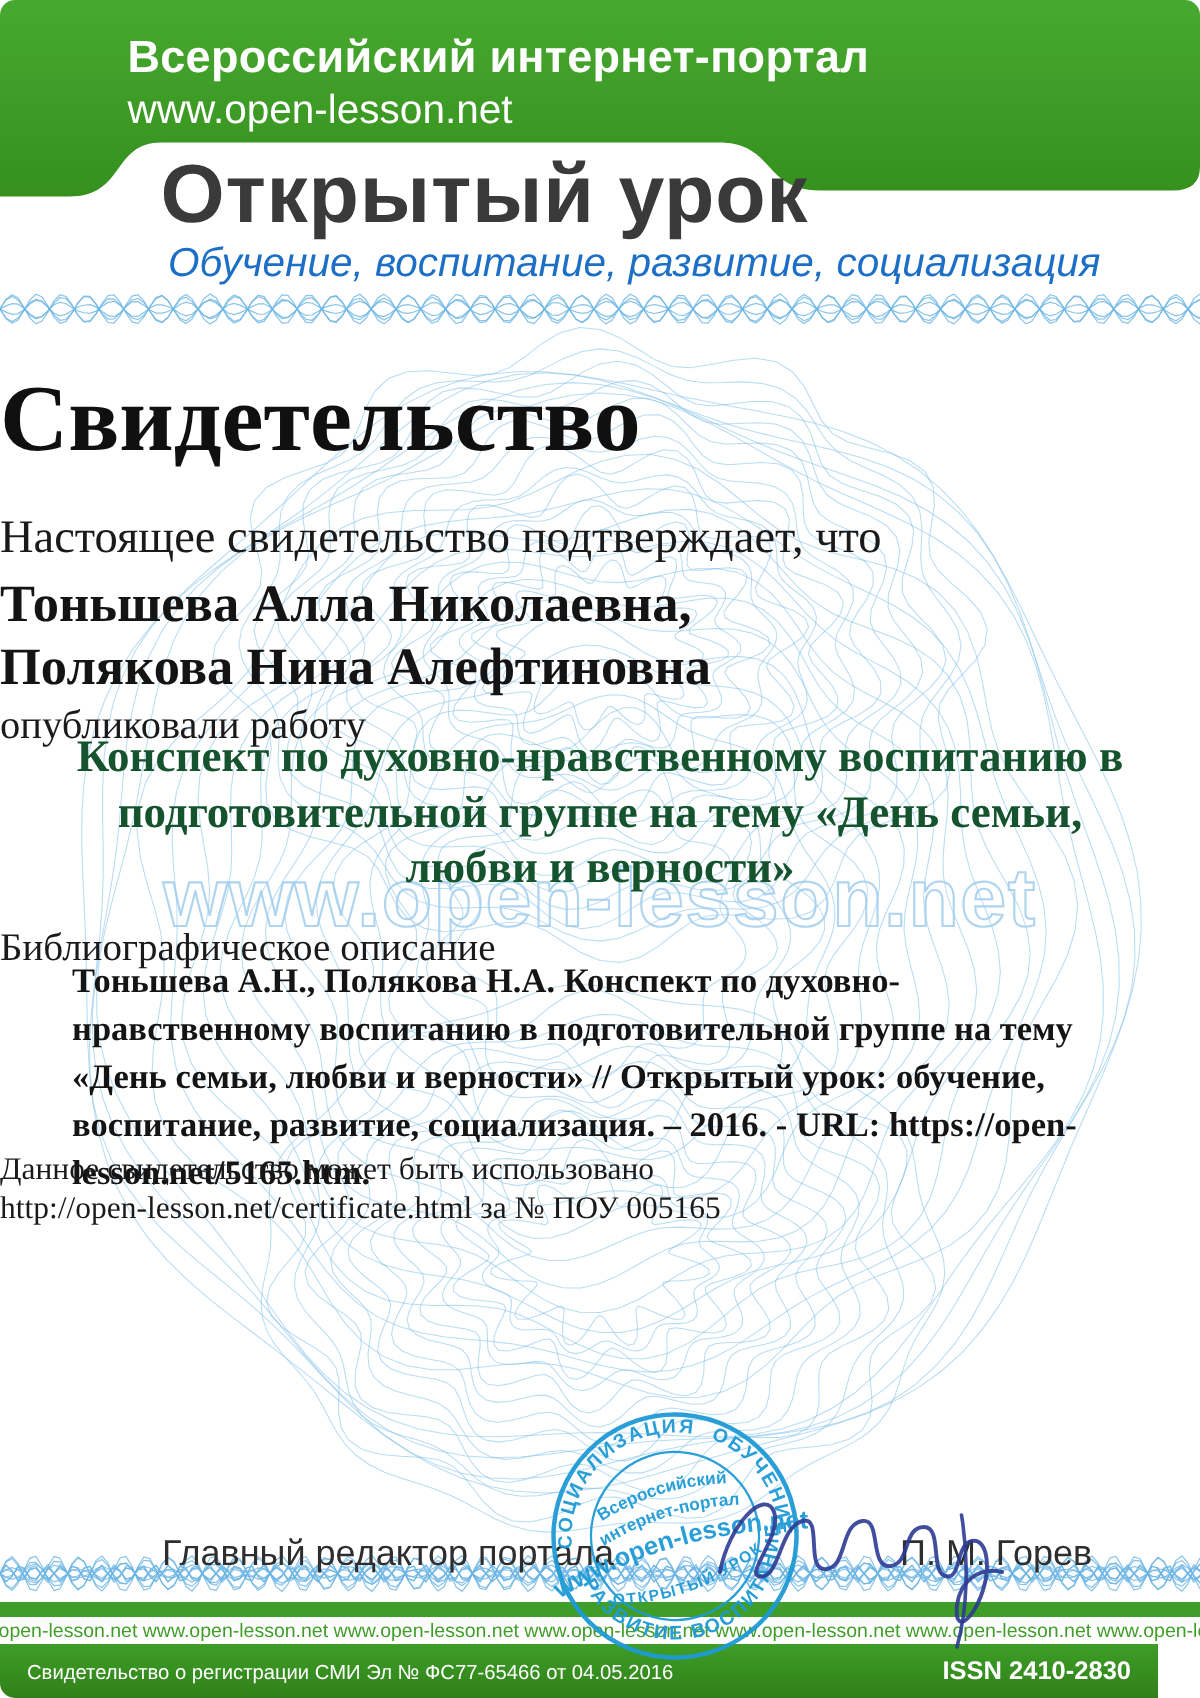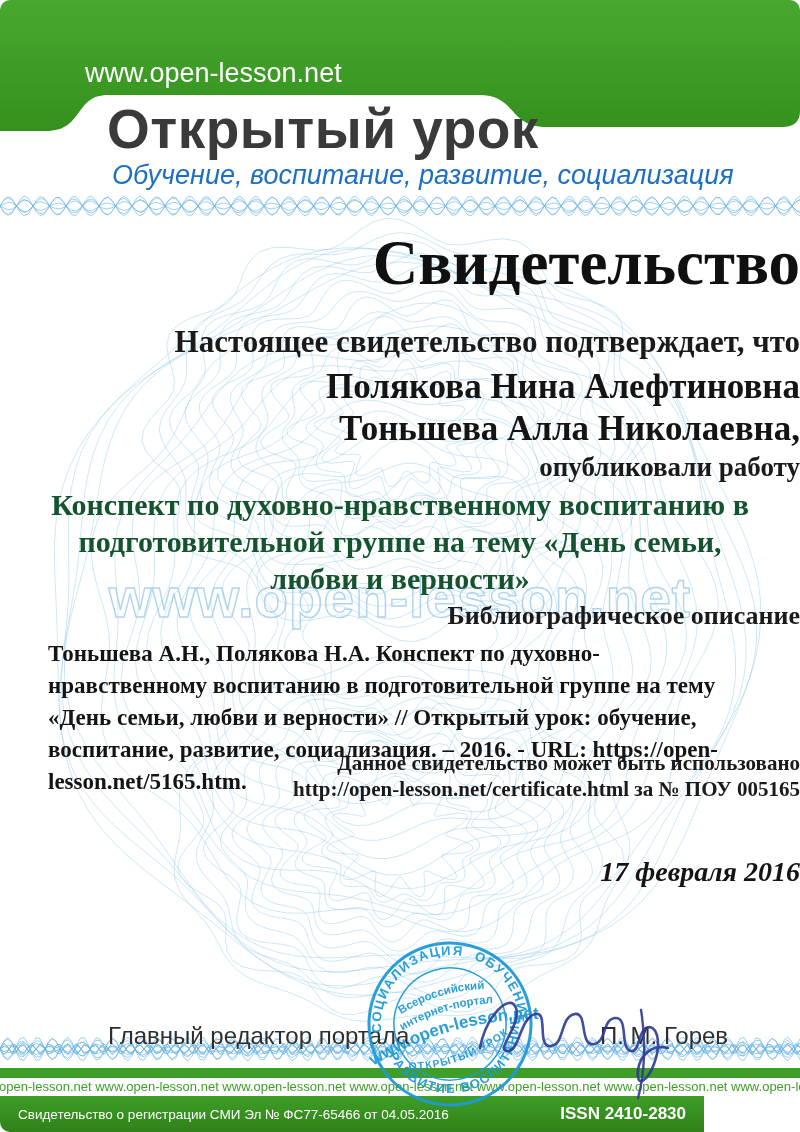--- a/index.html
+++ b/index.html
@@ -32,22 +32,22 @@
   }
   .brand{
     position:absolute;left:107px;top:97px;z-index:3;color:#3a3a3a;
     font-size:55px;font-weight:600;letter-spacing:0.5px;
   }
   .tagline{
     position:absolute;left:112px;top:160px;z-index:3;color:#1c6fc5;
     font-size:27px;font-style:italic;font-weight:400;
   }
   
-  .ser{font-family:"Liberation Serif","DejaVu Serif",serif;font-weight:bold;}
-  .ctr{left:0;right:0;text-align:right;z-index:2;}
+  .ser{font-family:"Liberation Serif","DejaVu Serif",serif;}
+  .ctr{left:0;right:12px;text-align:left;z-index:2;margin-top:16px;}
   .cert-title{top:232px;font-size:63px;font-weight:bold;color:#101010;line-height:1;}
   .confirm{top:324px;font-size:31px;color:#1a1a1a;}
   .names{top:366px;font-size:35px;font-weight:bold;color:#141414;line-height:42px;}
   .pub{top:452px;font-size:27px;color:#1a1a1a;}
   .worktitle{
     top:486px;font-size:30px;font-weight:bold;color:#14532d;line-height:37px;
     left:35px;right:35px;text-align:center;z-index:2;position:absolute;
   }
   .biblio-h{top:601px;font-size:26px;color:#1a1a1a;}
   .biblio-t{
@@ -62,21 +62,21 @@
   .stamp-svg{position:absolute;left:356px;top:936px;z-index:6;}
   .sign-svg{position:absolute;left:468px;top:958px;z-index:7;}
   
   .footer-top-bar{position:absolute;left:0;top:1068px;width:800px;height:10px;background:#3e9e27;z-index:4;}
   .footer-strip{
     position:absolute;left:0;top:1078px;width:800px;height:18px;background:#ffffff;z-index:4;
     overflow:hidden;white-space:nowrap;color:#3f9e28;font-size:13px;line-height:18px;
   }
   .footer-strip-inner{margin-left:-32px;}
   .footer-bottom{
-    position:absolute;left:0;top:1096px;width:704px;height:36px;z-index:4;
+    position:absolute;left:0;top:1096px;width:772px;height:36px;z-index:4;
     background:linear-gradient(#3e9e27,#308019);
     display:flex;align-items:center;justify-content:space-between;
     box-sizing:border-box;padding:0 18px;color:#ffffff;
   }
   .reg-text{font-size:13.5px;}
   .issn{font-size:17px;font-weight:bold;}
 </style>
 </head>
 <body>
 
@@ -155,39 +155,39 @@
   <svg class="header-svg" width="800" height="132" viewBox="0 0 800 132">
     <defs>
       <linearGradient id="gGreen" x1="0" y1="0" x2="0" y2="1">
         <stop offset="0" stop-color="#47a92f"></stop>
         <stop offset="1" stop-color="#35901e"></stop>
       </linearGradient>
     </defs>
     <path d="M0 0 H800 V111 Q800 127 782 127 H547 C508 127 517 95 479 95 H108 C74 95 84 131 46 131 H0 Z" fill="url(#gGreen)"></path>
   </svg>
 
+  <div class="hdr-portal">Всероссийский интернет-портал</div>
   <div class="hdr-url">www.open-lesson.net</div>
   <div class="brand">Открытый урок</div>
   <div class="tagline">Обучение, воспитание, развитие, социализация</div>
 
   <div class="abs ctr ser cert-title">Свидетельство</div>
   <div class="abs ctr ser confirm">Настоящее свидетельство подтверждает, что</div>
   <div class="abs ctr ser names">
+    <div>Тоньшева Алла Николаевна,</div>
     <div>Полякова Нина Алефтиновна</div>
-    <div>Тоньшева Алла Николаевна,</div>
   </div>
   <div class="abs ctr ser pub">опубликовали работу</div>
   <div class="ser worktitle">Конспект по духовно-нравственному воспитанию в подготовительной группе на тему «День семьи, любви и верности»</div>
   <div class="abs ctr ser biblio-h">Библиографическое описание</div>
   <div class="ser biblio-t">Тоньшева А.Н., Полякова Н.А. Конспект по духовно-нравственному воспитанию в подготовительной группе на тему «День семьи, любви и верности» // Открытый урок: обучение, воспитание, развитие, социализация. – 2016. - URL: https://open-lesson.net/5165.htm.</div>
   <div class="abs ctr ser usage">
     <div>Данное свидетельство может быть использовано</div>
     <div>http://open-lesson.net/certificate.html за № ПОУ 005165</div>
   </div>
-  <div class="abs ctr ser date">17 февраля 2016</div>
 
   <div class="editor-role">Главный редактор портала</div>
   <div class="editor-name">П. М. Горев</div>
 
   <svg class="stamp-svg" width="200" height="200" viewBox="0 0 200 200">
     <defs>
       <path id="arcTop" d="M 25 88 A 69 69 0 1 1 128.5 147.8" fill="none"></path>
       <path id="arcBottom" d="M 25 88 A 69 69 0 1 0 163 88" fill="none"></path>
       <path id="arcC1" d="M 42 66 Q 94 50 146 68" fill="none"></path>
       <path id="arcC2" d="M 38 82 Q 94 66 150 84" fill="none"></path>

